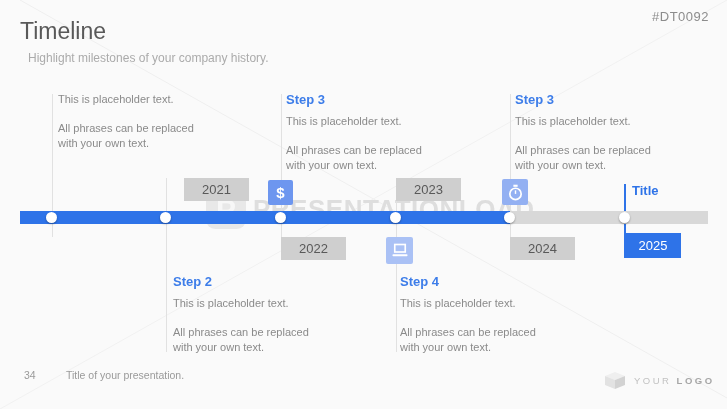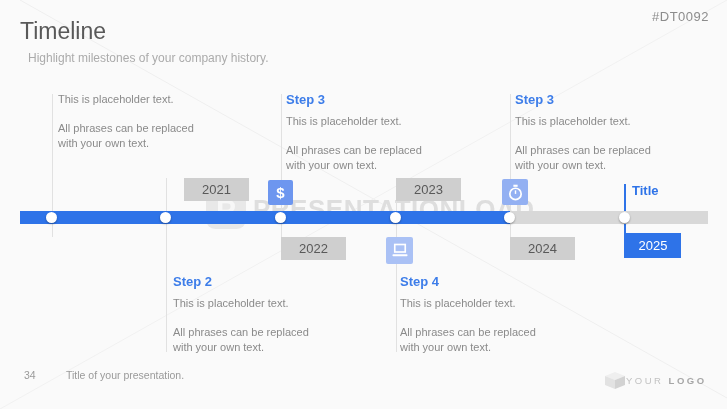--- a/index.html
+++ b/index.html
@@ -52,21 +52,21 @@
   .step { position:absolute; width:165px; z-index:4; }
   .step-label { font-size:13px; line-height:16px; font-weight:bold; color:#3d7de9; margin-bottom:6px; }
   .step-line  { font-size:11px; line-height:15px; color:#8a8a8a; margin-bottom:5px; }
   .step-para  { font-size:11px; line-height:15px; color:#8a8a8a;margin-top:14px; }
   .goal-label { position:absolute; left:632px; top:183px; font-size:13px; font-weight:bold;
                 color:#2e73e8; z-index:4; }
 
   
   .page-num   { position:absolute; left:24px; top:369px; font-size:10.5px; color:#9a9a9a; z-index:6; }
   .pres-title { position:absolute; left:66px; top:369px; font-size:10.5px; color:#9a9a9a; z-index:6; }
-  .logo-wrap  { position:absolute; left:604px; top:371px; display:flex; align-items:center; z-index:6; }
+  .logo-wrap  { position:absolute; left:604px; top:371px; display:flex; align-items:center; gap:8px; z-index:6; }
   .logo-text  { font-size:9.5px; letter-spacing:2.5px; color:#c2c2c2; }
   .logo-text b{ color:#a6a6a6; font-weight:bold; }
 </style>
 </head>
 <body>
 
 <div class="slide">
 
   <svg class="diag" width="727" height="409">
     <line x1="20" y1="0" x2="727" y2="398" stroke="#efefef" stroke-width="1"></line>

